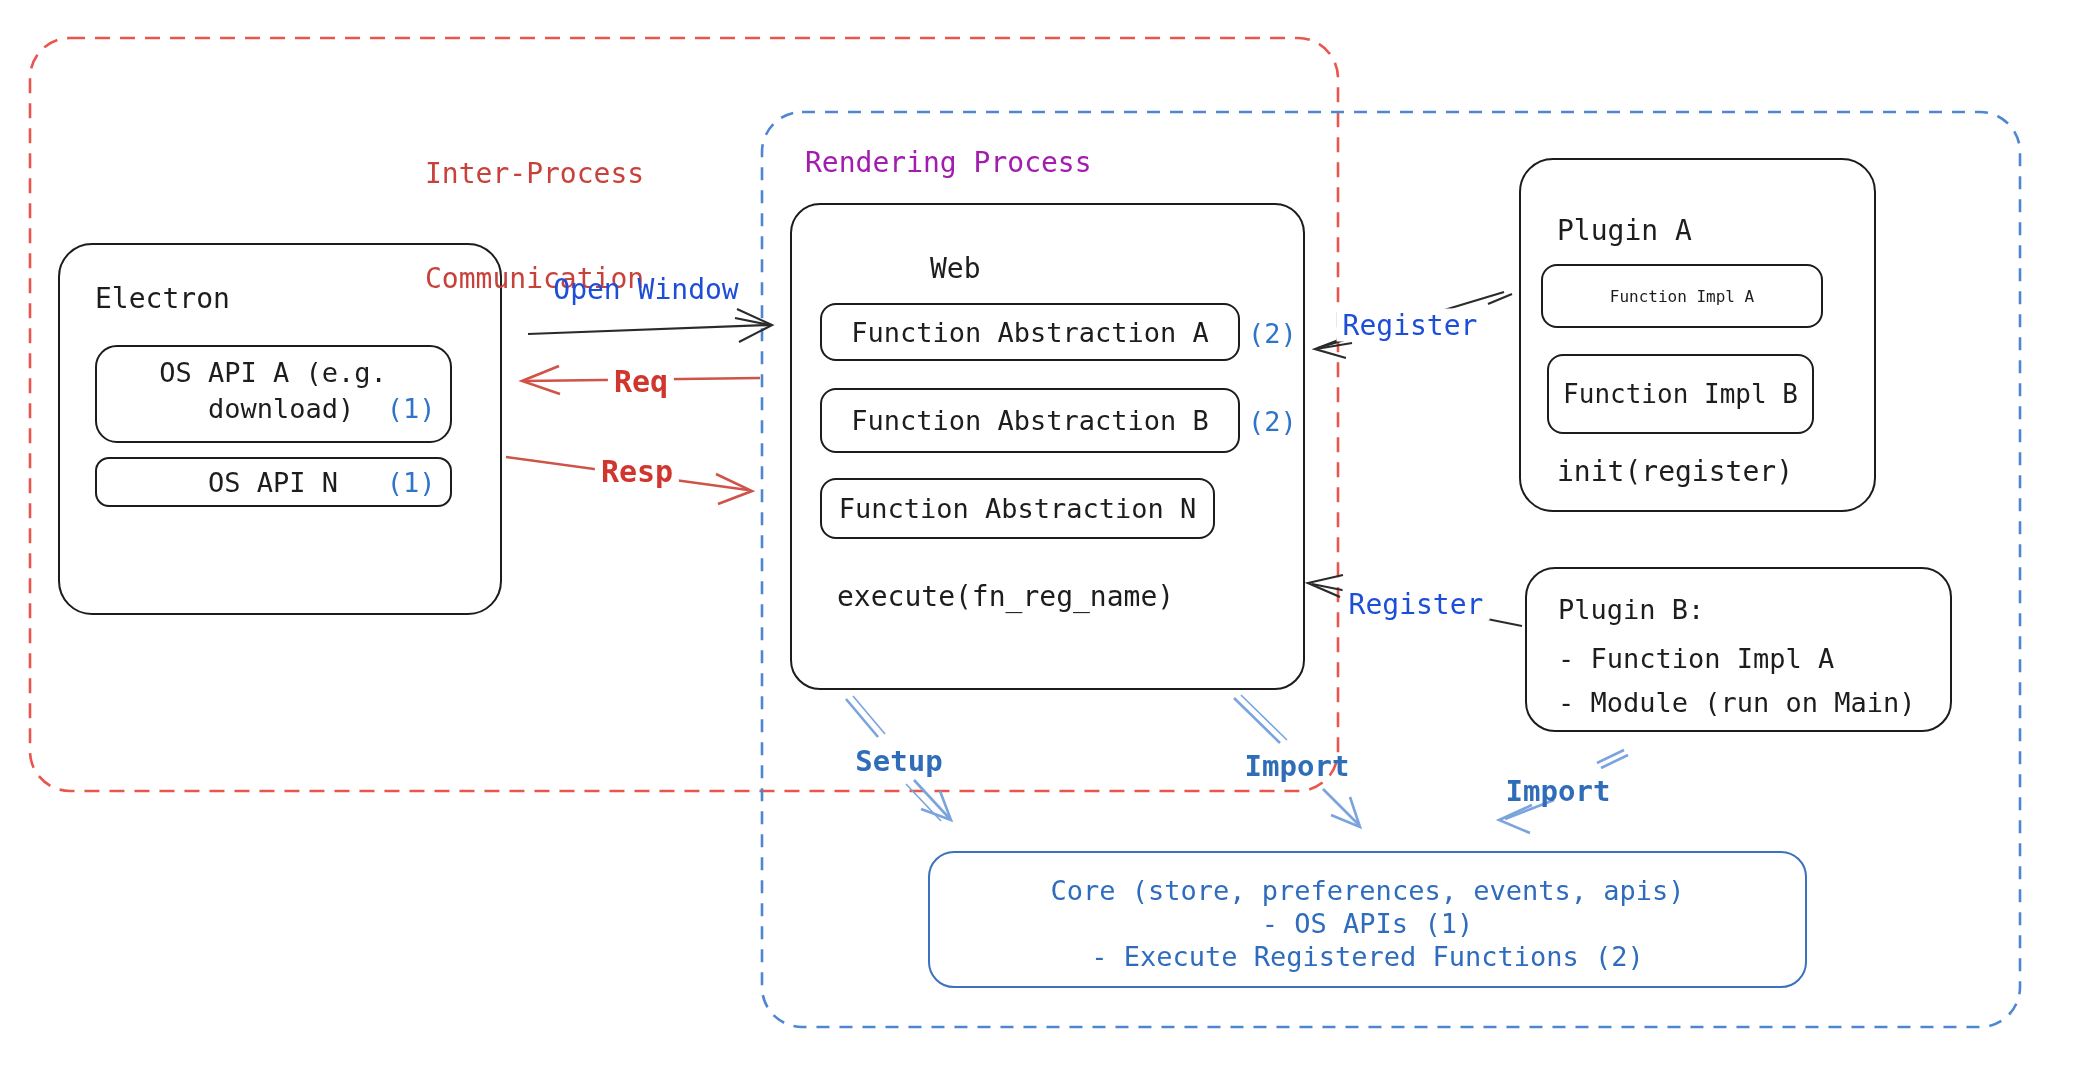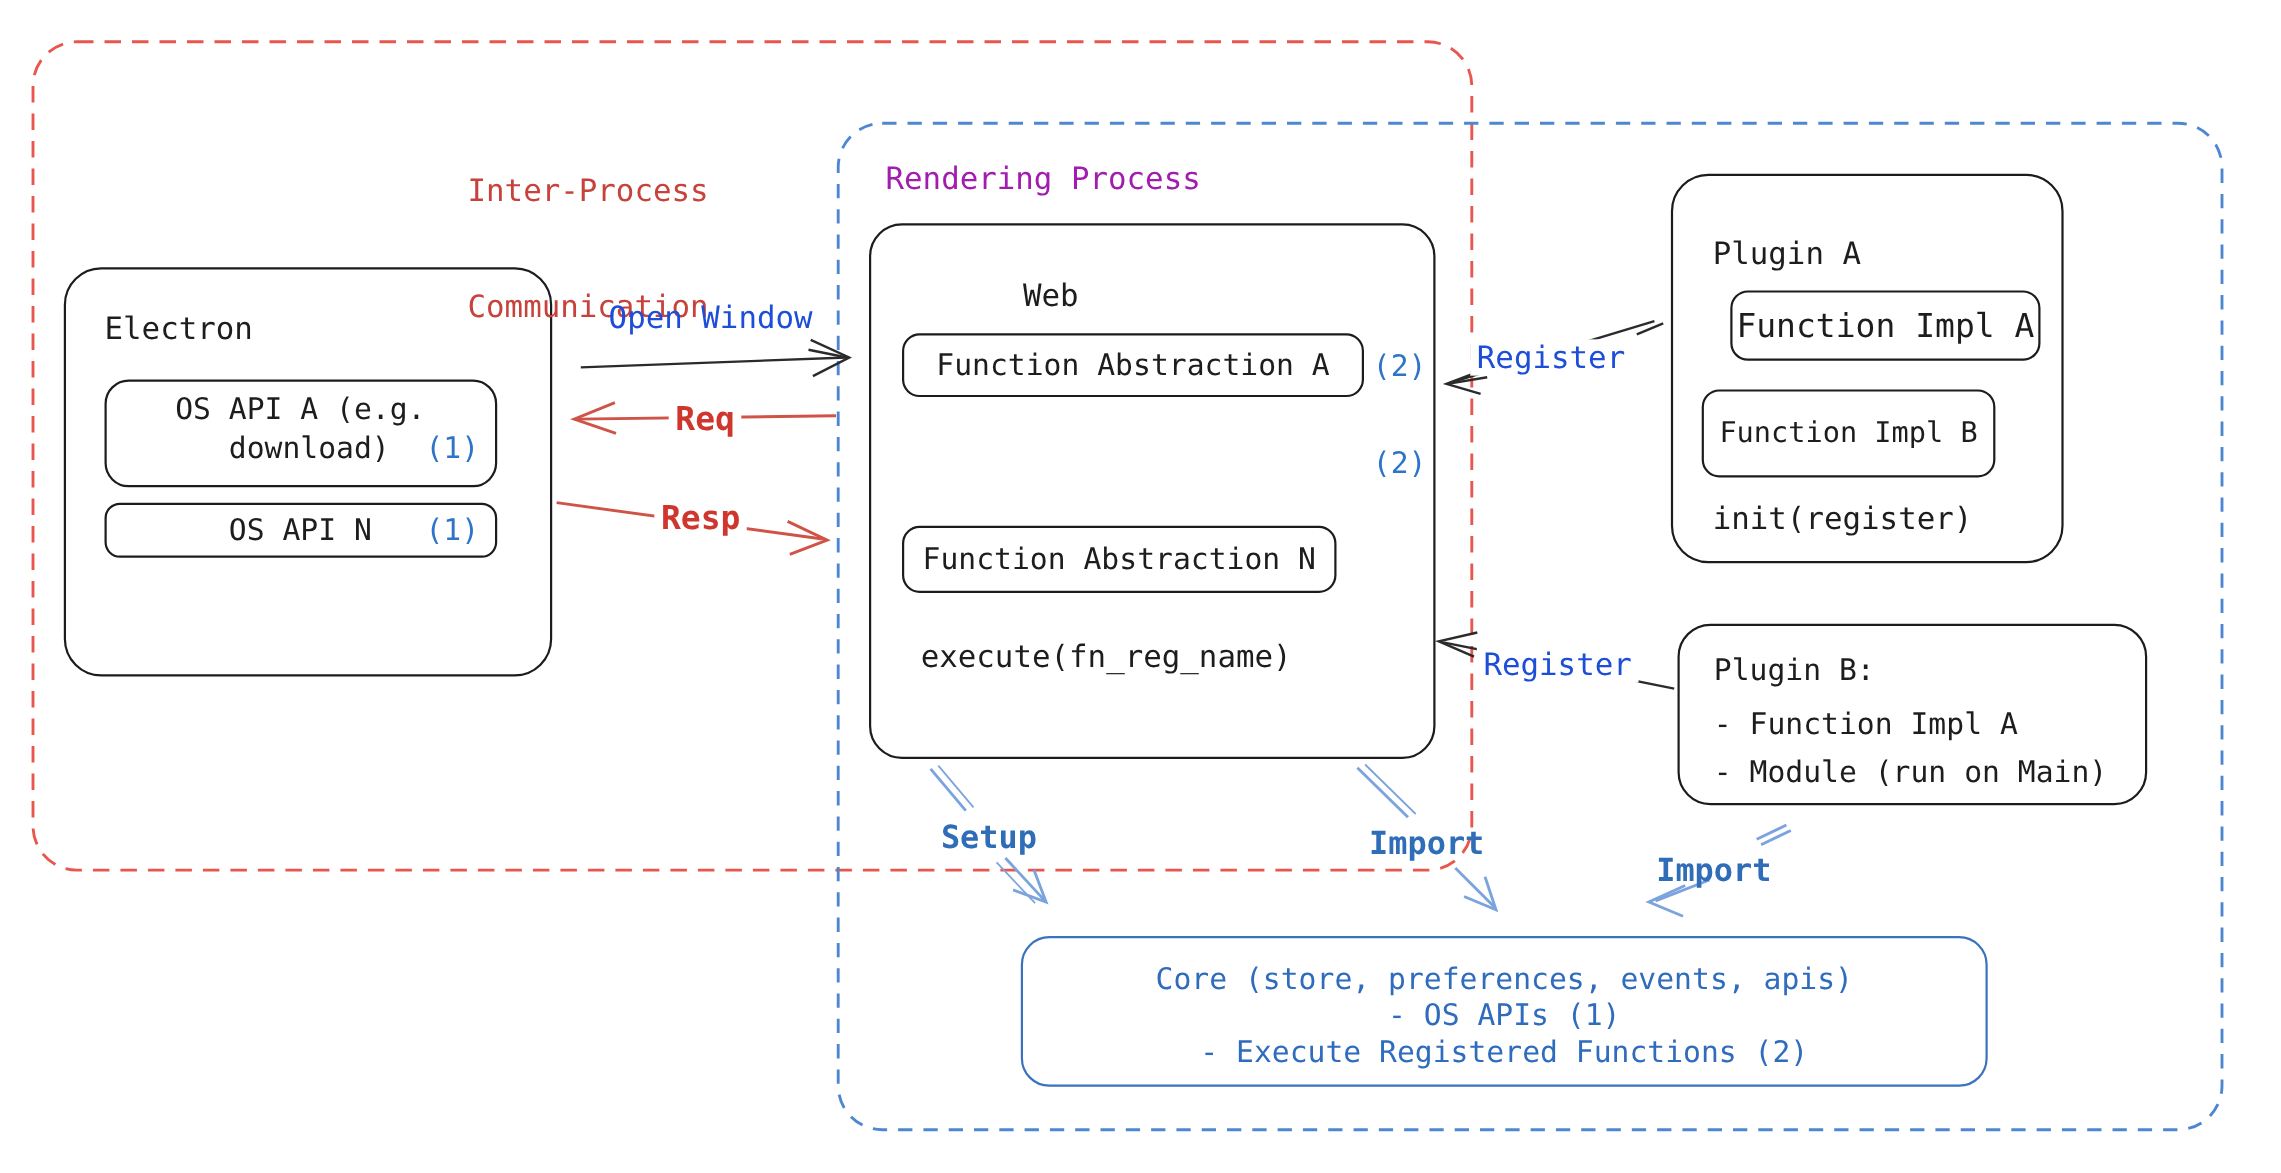--- a/index.html
+++ b/index.html
@@ -45,31 +45,34 @@
     </div>
 
     <div class="box" style="left:790px;top:203px;width:515px;height:487px;border-radius:30px;"></div>
     <div class="lbl" style="left:930px;top:252px;font-size:28px;z-index:3;">Web</div>
 
     <div class="box inner-pill center-text" style="left:820px;top:303px;width:420px;height:58px;font-size:27px;">
       <span>Function Abstraction A</span>
     </div>
     <div class="lbl blue-badge" style="left:1248px;top:318px;font-size:27px;z-index:3;">(2)</div>
 
+    <div class="box inner-pill center-text" style="left:820px;top:388px;width:420px;height:65px;font-size:27px;">
+      <span>Function Abstraction B</span>
+    </div>
     <div class="lbl blue-badge" style="left:1248px;top:406px;font-size:27px;z-index:3;">(2)</div>
 
     <div class="box inner-pill center-text" style="left:820px;top:478px;width:395px;height:61px;font-size:27px;">
       <span>Function Abstraction N</span>
     </div>
 
     <div class="lbl" style="left:837px;top:580px;font-size:28px;z-index:3;">execute(fn_reg_name)</div>
 
     <div class="box" style="left:1519px;top:158px;width:357px;height:354px;border-radius:34px;"></div>
     <div class="lbl" style="left:1557px;top:214px;font-size:28px;z-index:3;">Plugin A</div>
-    <div class="box inner-pill center-text" style="left:1541px;top:264px;width:282px;height:64px;font-size:30px;margin-left:32px;">
+    <div class="box inner-pill center-text" style="left:1541px;top:264px;width:282px;height:64px;font-size:16px;">
       <span>Function Impl A</span>
     </div>
     <div class="box inner-pill center-text" style="left:1547px;top:354px;width:267px;height:80px;font-size:26px;">
       <span>Function Impl B</span>
     </div>
     <div class="lbl" style="left:1557px;top:455px;font-size:28px;z-index:3;">init(register)</div>
 
     <div class="box" style="left:1525px;top:567px;width:427px;height:165px;border-radius:30px;"></div>
     <div class="lbl" style="left:1558px;top:594px;font-size:27px;z-index:3;">Plugin B:</div>
     <div class="lbl" style="left:1558px;top:643px;font-size:27px;z-index:3;">- Function Impl A</div>

